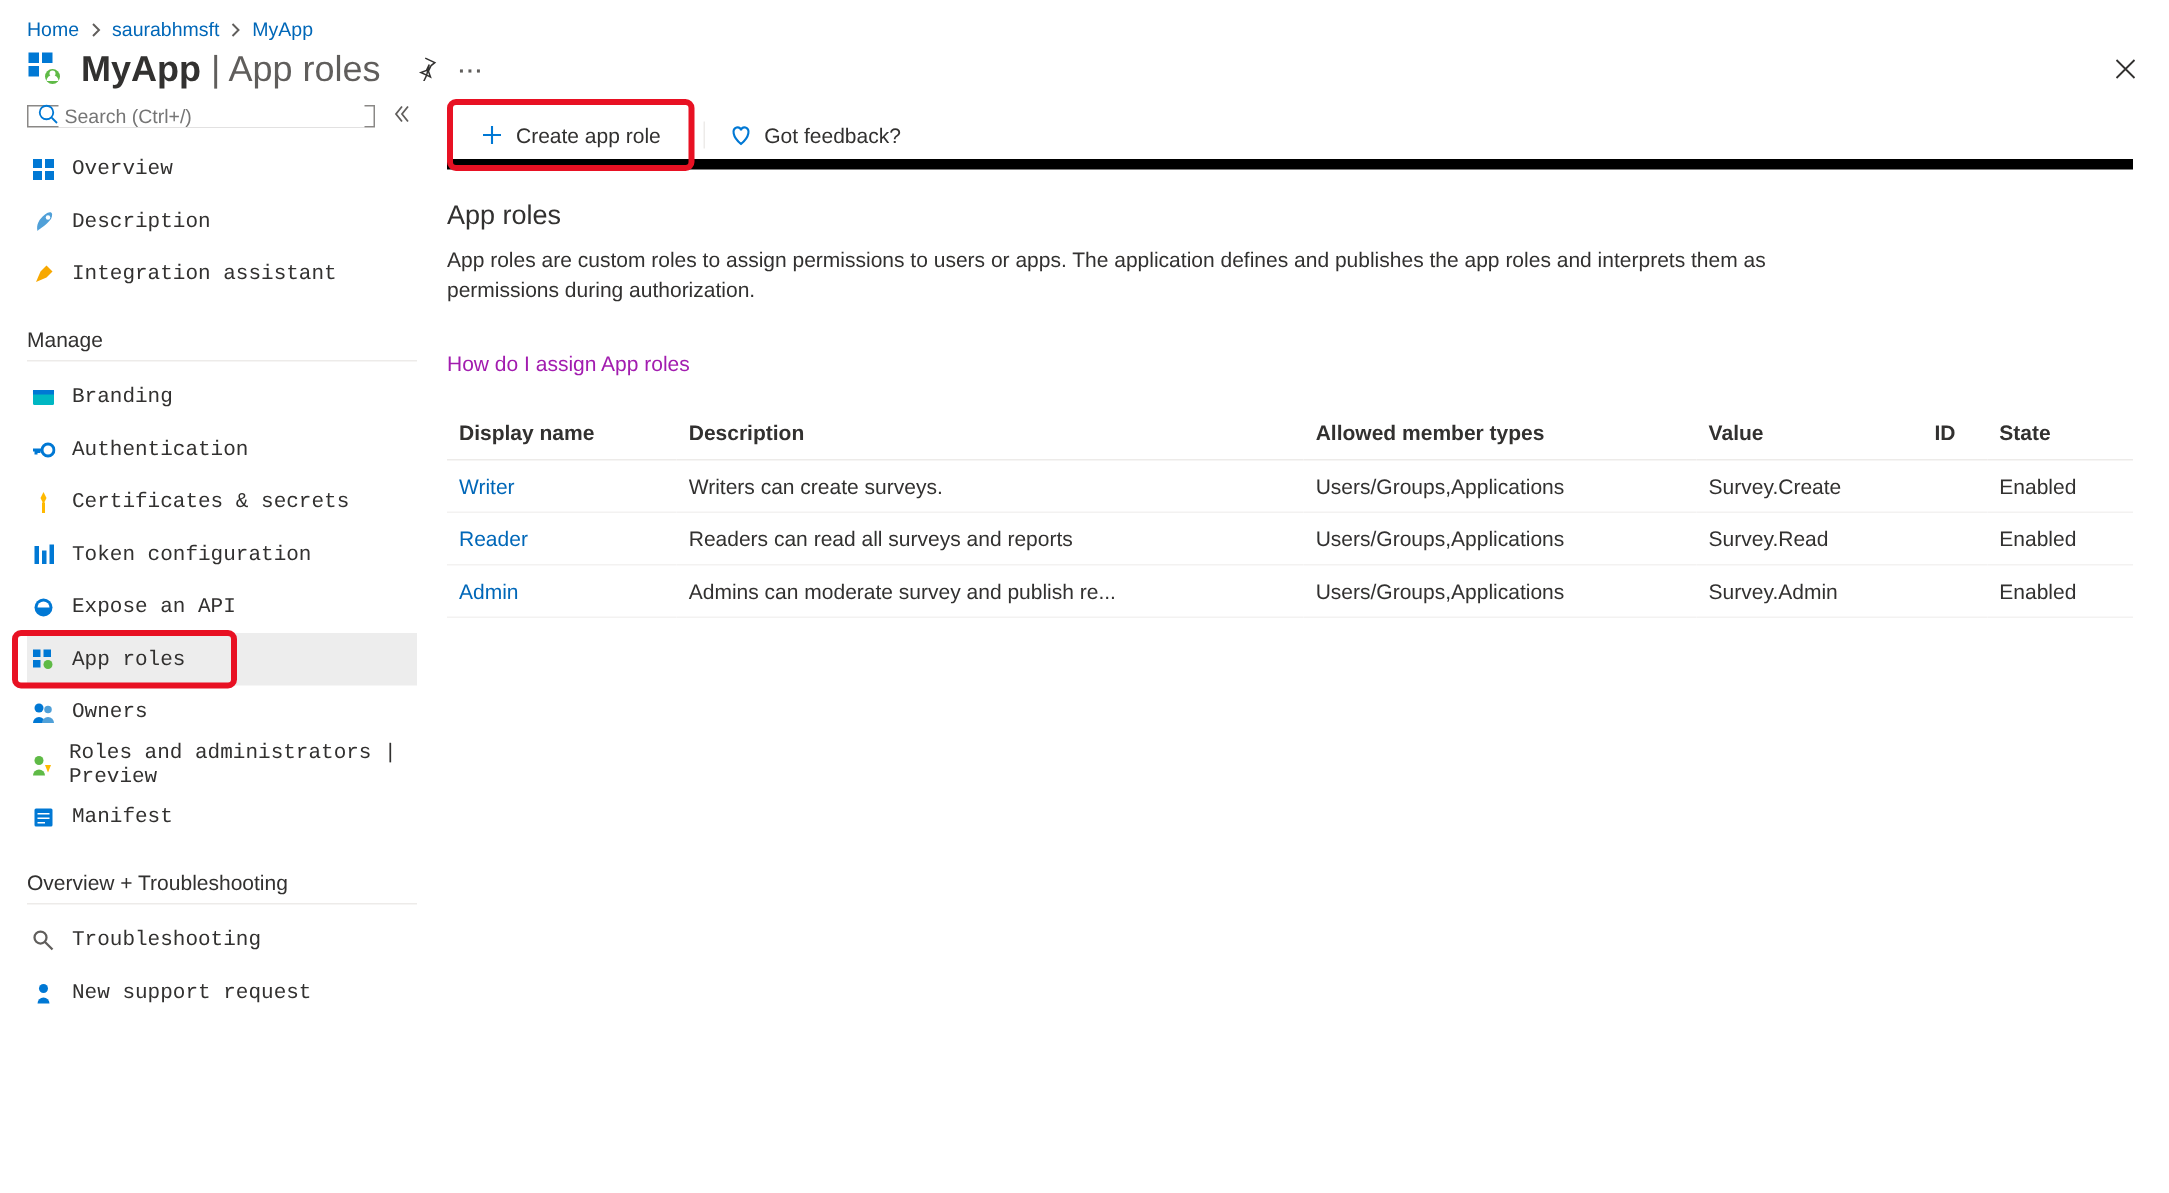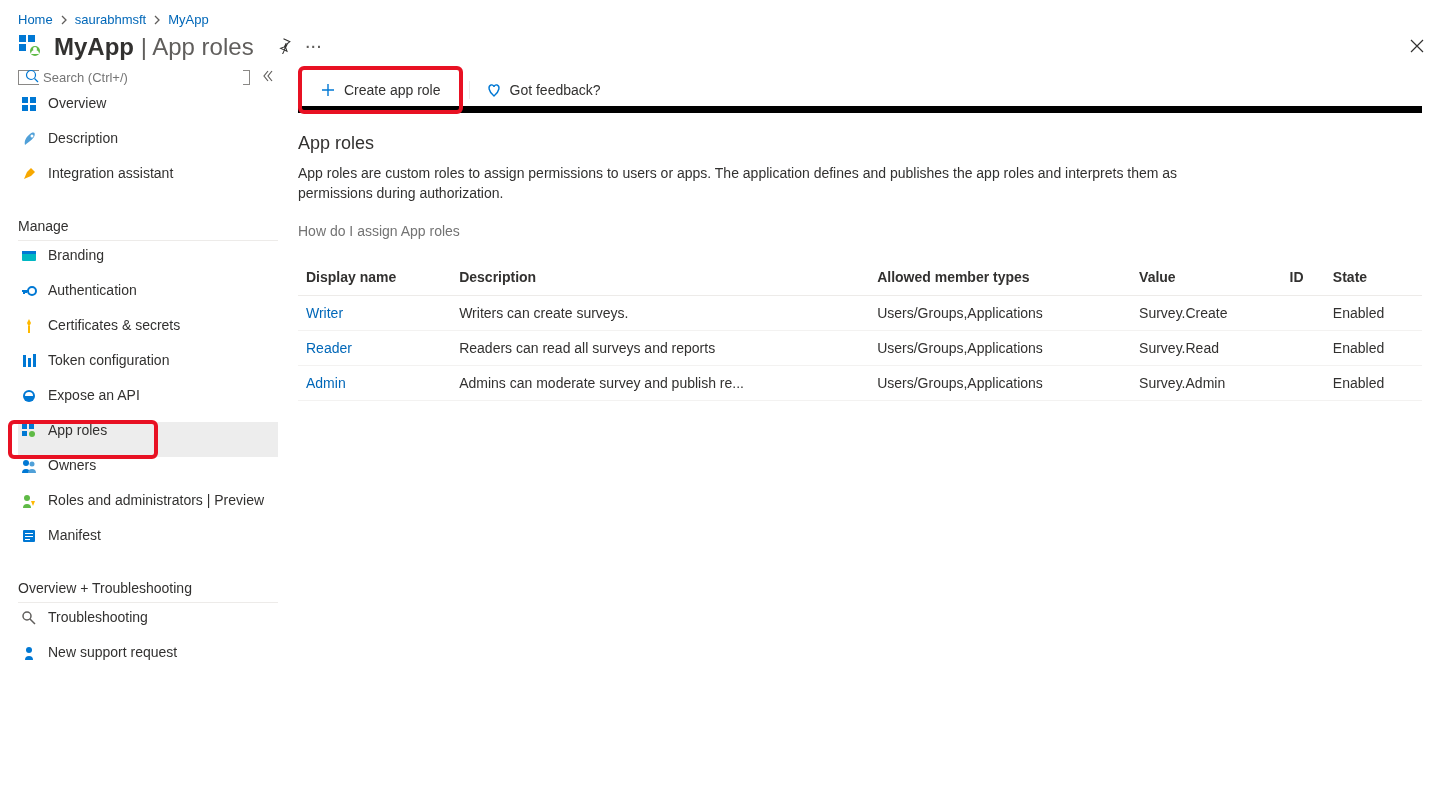--- a/index.html
+++ b/index.html
@@ -19,35 +19,35 @@
   .title-actions { margin-left: 22px; display: flex; align-items: center; gap: 14px; }
   .close-btn { margin-left: auto; margin-right: 4px; cursor: pointer; color: #605e5c; }
 
   .body-row { display: flex; }
   .sidebar { width: 288px; padding: 0 10px 0 18px; }
   .search-row { display: flex; align-items: center; gap: 8px; margin-bottom: 10px; }
   .search-box { flex: 1; display: flex; align-items: center; border: 1px solid #8a8886; height: 15px; padding: 0 6px; }
   .search-box input { border: none; outline: none; flex: 1; font-size: 13px; padding-left: 4px; }
   .collapse-btn { width: 20px; text-align: center; color: #605e5c; cursor: pointer; }
 
-  .nav-item { display: flex; height: 35px; padding-left: 2px; cursor: pointer; font-size: 14px; }
+  .nav-item { display: flex; align-items: center; height: 35px; padding-left: 2px; cursor: pointer; font-size: 14px; font-family: Liberation Mono, monospace; }
   .nav-item .icon-slot { width: 18px; height: 18px; margin-right: 10px; display:flex; align-items:center; justify-content:center; }
   .nav-item.selected { background: #ededed; }
   .section-head { font-size: 14px; color: #323130; font-weight: 400; padding: 18px 0 6px 0; margin-bottom: 6px; border-bottom: 1px solid #edebe9; }
 
   .main { flex: 1; padding: 0 24px 0 10px; }
   .toolbar { display: flex; align-items: center; height: 40px; border-bottom: 7px solid #000000; margin-top: 4px;}
   .tool-btn { display: flex; align-items: center; height: 32px; padding: 0 14px; cursor: pointer; font-size: 14px; }
   .tool-btn .ic { margin-right: 8px; display: flex; align-items: center; }
   .red-highlight { border: 4px solid #e81123; border-radius: 6px; padding: 4px; margin-right: 6px;}
   .tool-sep { width:1px; height:18px; background:#edebe9; margin: 0 2px 0 0;}
 
   .section-title { font-size: 18px; margin-top: 20px; margin-bottom: 10px; }
   .section-desc { font-size: 14px; color: #323130; line-height: 1.4; max-width: 880px; }
-  .help-link { color: #737373; font-size: 14px; display: inline-block; margin-top: 20px; margin-bottom: 14px; }
+  .help-link { color: #a21caf; font-size: 14px; display: inline-block; margin-top: 31px; margin-bottom: 14px; }
 
   table.grid { width: 100%; border-collapse: collapse; margin-top: 6px; }
   table.grid th { text-align: left; font-weight: 600; font-size: 14px; padding: 10px 8px; border-bottom: 1px solid #edebe9; }
   table.grid td { padding: 9px 8px; border-bottom: 1px solid #f3f2f1; font-size: 14px; white-space: nowrap; }
   table.grid td.desc { max-width: 290px; overflow: hidden; text-overflow: ellipsis; }
   table.grid td.name a { color: #0067b8; }
 
   .red-box-nav { position: relative; }
   .red-box-nav::before { content:""; position:absolute; left:-10px; top:-2px; right:120px; bottom:-2px; border:4px solid #e81123; border-radius:6px; pointer-events:none;}
 </style>

